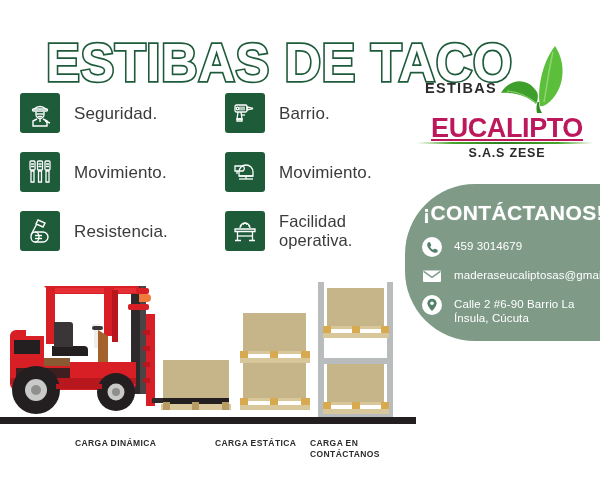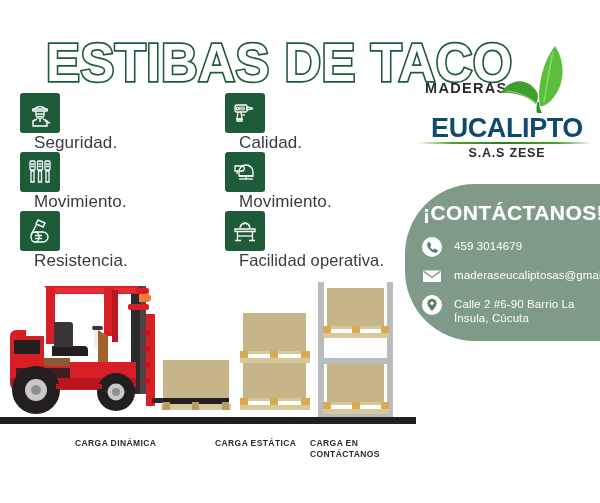--- a/index.html
+++ b/index.html
@@ -25,21 +25,21 @@
     transform:scaleX(1.08) scaleY(1.16);
     transform-origin:left top;
     white-space:nowrap;
   }
 
   
   .features{position:absolute;left:20px;top:93px;width:380px;height:170px;}
   .feat-col{position:absolute;top:0;}
   .feat-col.left{left:0;width:190px;}
   .feat-col.right{left:205px;width:185px;}
-  .feat{display:flex;margin-bottom:19px;height:40px;flex-direction:column;}
+  .feat{display:flex;align-items:center;margin-bottom:19px;height:40px;}
   .feat .tile{
     width:40px;height:40px;flex:0 0 40px;
     background:#1e5b38;border-radius:3px;
     display:flex;align-items:center;justify-content:center;
   }
   .feat .tile svg{display:block;}
   .feat .flabel{
     margin-left:14px;
     font-size:17px;line-height:19px;
     color:#3b3b3b;
@@ -50,21 +50,21 @@
 
   
   .logo{position:absolute;left:415px;top:28px;width:180px;height:130px;}
   .logo .maderas{
     position:absolute;left:10px;top:52px;
     font-size:14.5px;font-weight:bold;color:#2b2b2b;letter-spacing:1.3px;
   }
   .logo .leaves{position:absolute;left:80px;top:6px;width:80px;height:80px;}
   .logo .euca{
     position:absolute;left:6px;top:85px;width:172px;text-align:center;
-    font-size:27px;font-weight:bold;color:#0c4a6e;letter-spacing:-0.4px;
+    font-size:27px;font-weight:bold;color:#be185d;letter-spacing:-0.4px;text-decoration:underline;
   }
   .logo .rule{
     position:absolute;left:2px;top:114px;width:176px;height:2px;
     background:linear-gradient(to right,#ffffff 0%,#49a62c 20%,#2f7d22 50%,#49a62c 80%,#ffffff 100%);
   }
   .logo .sas{
     position:absolute;left:6px;top:118px;width:172px;text-align:center;
     font-size:12.5px;font-weight:bold;color:#2b2b2b;letter-spacing:0.8px;
   }
 
@@ -172,21 +172,21 @@
           <svg width="28" height="28" viewBox="0 0 28 28" fill="none" stroke="#ffffff" stroke-width="1.3">
             <rect x="4" y="6" width="12" height="7" rx="1.5"></rect>
             <circle cx="6.5" cy="9.5" r="1.3"></circle>
             <path d="M9 7.5 v4 M11 7.5 v4 M13 7.5 v4"></path>
             <path d="M16 8 l6 1.5 -6 1.5 z"></path>
             <path d="M7 13 l-1 7 h5 l-1 -7"></path>
             <path d="M10 16 h4"></path>
             <path d="M6 20 h5 v2 h-5 z"></path>
           </svg>
         </span>
-        <span class="flabel">Calidad.</span>
+        <span class="flabel">Barrio.</span>
       </div>
 
       <div class="feat">
         <span class="tile">
           <svg width="28" height="28" viewBox="0 0 28 28" fill="none" stroke="#ffffff" stroke-width="1.3">
             <path d="M4 8 h8 a3 3 0 0 1 0 5 h-8 z"></path>
             <path d="M6 13 v3"></path>
             <path d="M8 14 a7 7 0 0 1 14 0 v4 h-14 z"></path>
             <path d="M8 18 h14"></path>
             <path d="M8 21 h14"></path>
@@ -207,21 +207,21 @@
             <path d="M4 23.5 h6 M18 23.5 h6"></path>
           </svg>
         </span>
         <span class="flabel two">Facilidad operativa.</span>
       </div>
 
     </div>
   </div>
 
   <div class="logo">
-    <span class="maderas">MADERAS</span>
+    <span class="maderas">ESTIBAS</span>
     <span class="leaves">
       <svg width="80" height="80" viewBox="0 0 80 80">
         <path d="M45 72 C42 58 46 30 60 12 C72 30 70 56 52 70 C50 71.5 47 72.5 45 72 Z" fill="#5bbf3c"></path>
         <path d="M58 18 C54 34 52 52 49 68" stroke="#8fd46f" stroke-width="1.6" fill="none"></path>
         <path d="M41 70 C33 62 20 58 6 59 C14 45 32 42 42 58 C43.5 61 43 67 41 70 Z" fill="#3f9f2c"></path>
         <path d="M12 57 C24 58 34 63 41 69" stroke="#7fcb62" stroke-width="1.4" fill="none"></path>
         <path d="M44 68 C44 72 45 76 47 79 L42 79 C41 75 41.5 71 42.5 68 Z" fill="#2f8b22"></path>
       </svg>
     </span>
     <span class="euca">EUCALIPTO</span>

